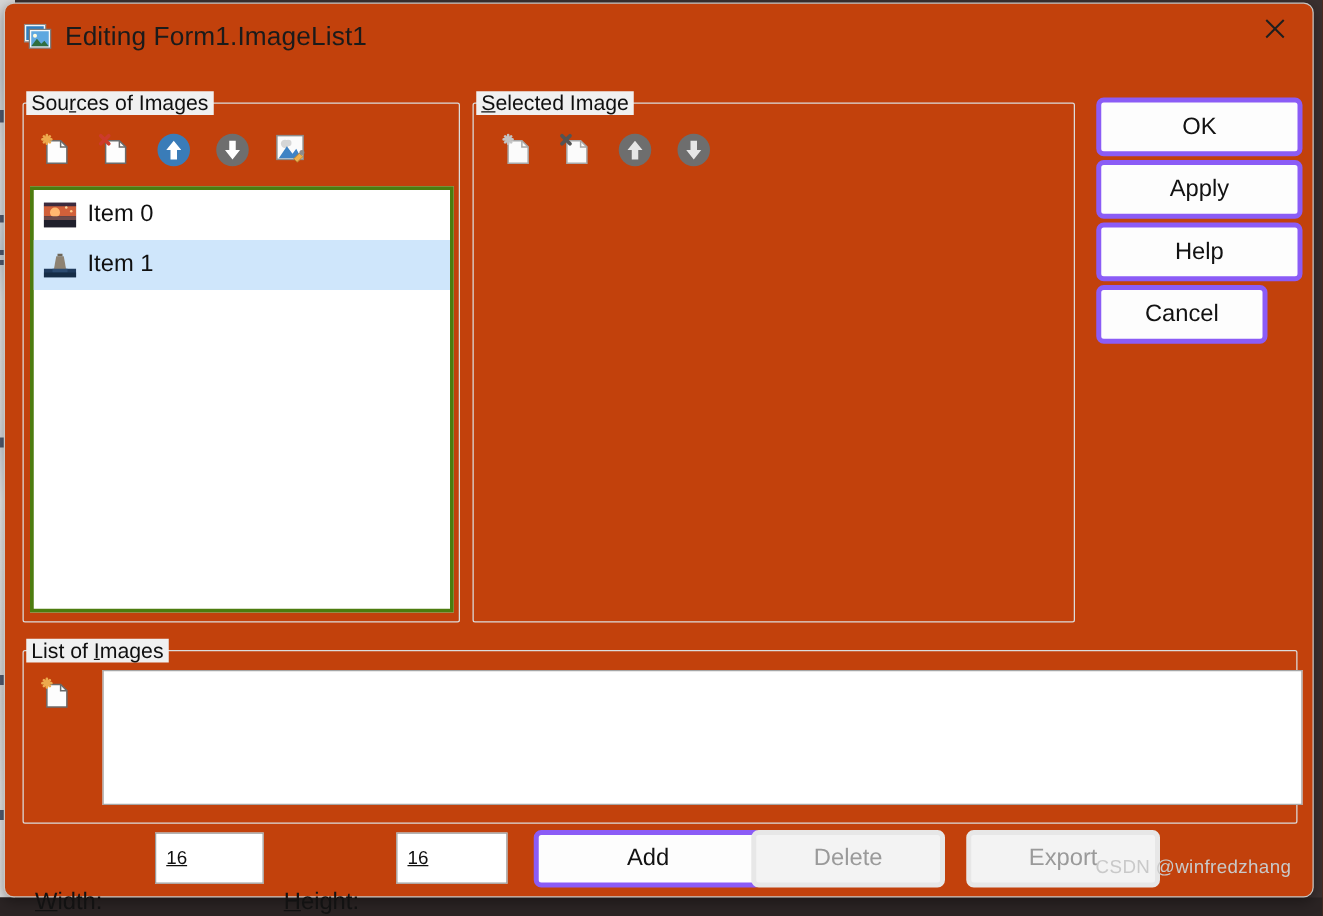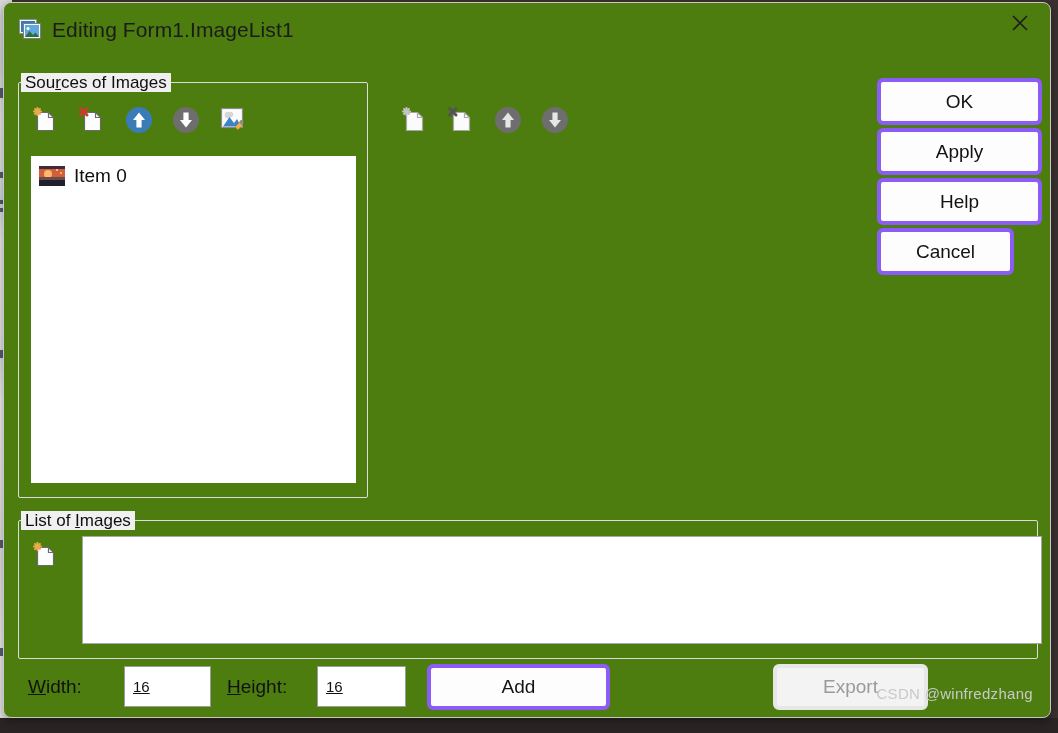--- a/index.html
+++ b/index.html
@@ -29,21 +29,21 @@
   }
   .bg-taskbar {
     position: absolute; left: 0; bottom: 0; width: 1058px; height: 15px;
     background: #2b2424;
   }
 
   
   .dialog {
     position: absolute; left: 3px; top: 2px;
     width: 1048px; height: 716px;
-    background: #4d7c0f;
+    background: #c2410c;
     border: 1px solid #c9c6c3;
     border-radius: 8px;
     box-shadow: 0 3px 10px rgba(0,0,0,.35);
     box-sizing: border-box;
   }
 
   
   .titlebar {
     position: absolute; left: 0; top: 0; width: 100%; height: 55px;
   }
@@ -85,21 +85,21 @@
   .tb-list     { left: 24px; top: 535px; }
   .tbtn {
     width: 34px; height: 34px; display: flex; align-items: center; justify-content: center;
     border-radius: 4px; cursor: default;
   }
   .tbtn svg { display: block; }
 
   
   .listbox {
     position: absolute; background: #ffffff;
-    border: 7px solid #4d7c0f; box-sizing: border-box;
+    border: 3px solid #4d7c0f; box-sizing: border-box;
   }
   .lb-sources { left: 20px; top: 146px; width: 339px; height: 341px; }
   .lb-images  { left: 78px; top: 533px; width: 960px; height: 108px;
                 border: 1px solid #a6a6a6; }
   .list-item {
     display: flex; align-items: center; gap: 9px;
     height: 40px; padding-left: 8px; font-size: 19px; color: #101010;
     cursor: default;
   }
   .list-item.selected { background: #cfe6fb; }
@@ -118,21 +118,21 @@
   .btn-ok     { left: 873px; top: 75px;  width: 165px; height: 47px; }
   .btn-apply  { left: 873px; top: 125px; width: 165px; height: 47px; }
   .btn-help   { left: 873px; top: 175px; width: 165px; height: 47px; }
   .btn-cancel { left: 873px; top: 225px; width: 137px; height: 47px; }
   .btn-add    { left: 423px; top: 661px; width: 183px; height: 46px; }
   .btn-delete { left: 597px; top: 661px; width: 155px; height: 46px; }
   .btn-export { left: 769px; top: 661px; width: 155px; height: 46px; }
 
   
   .field-label {
-    position: absolute; font-size: 19px; color: #121212; line-height: 22px;
+    position: absolute; font-size: 19px; color: #121212; line-height: 22px; margin-top: 35px;
   }
   .lbl-width  { left: 24px;  top: 673px; }
   .lbl-height { left: 223px; top: 673px; }
   .field-label u { text-decoration: underline; }
   .textinput {
     position: absolute; box-sizing: border-box;
     background: #ffffff; border: 1px solid #9b9b9b;
     font-size: 15px; color: #101010;
     padding: 0 13px 0 8px; line-height: 39px;
     font-family: "Liberation Sans", sans-serif;
@@ -258,22 +258,41 @@
             <rect y="0" width="26" height="3" fill="#3d2b3e"></rect>
             <circle cx="9" cy="8" r="4" fill="#ffb870"></circle>
             <rect y="11" width="26" height="3" fill="#6c4a4a"></rect>
             <rect y="14" width="26" height="6" fill="#20202c"></rect>
             <circle cx="18" cy="4" r="1" fill="#ffd8a0"></circle>
             <circle cx="22" cy="7" r="1" fill="#ffcc88"></circle>
           </svg>
         </span>
         <span>Item 0</span>
       </div>
-    </div>
-
+      <div class="list-item selected">
+        <span class="thumb">
+          <svg width="26" height="20" viewBox="0 0 26 20">
+            <rect width="26" height="20" fill="#cfe6fb"></rect>
+            <rect y="13" width="26" height="7" fill="#1f3a5c"></rect>
+            <path d="M10 3 h6 l2 11 h-10 z" fill="#8d8273"></path>
+            <path d="M11 3 h4 v-2 h-4 z" fill="#6e6658"></path>
+            <rect x="7" y="13" width="12" height="3" fill="#2b4a70"></rect>
+            <rect x="0" y="16" width="26" height="4" fill="#152c46"></rect>
+          </svg>
+        </span>
+        <span>Item 1</span>
+      </div>
+    </div>
+
+    <div class="group grp-selected">
+      <div class="group-frame"></div>
+      <div class="group-title">
+        <u>S</u><span>elected Image</span>
+      </div>
+    </div>
 
     <div class="toolbar tb-selected">
       <div class="tbtn">
         <span>
           <svg width="30" height="30" viewBox="0 0 30 30">
             <path d="M7.5 7.5 h11 l5 5 v13 h-16 z" fill="#fbfbfb" stroke="#a8a8a8" stroke-width="1.2"></path>
             <path d="M18.5 7.5 v5 h5" fill="none" stroke="#a8a8a8" stroke-width="1.2"></path>
             <g stroke="#c4c4c4" stroke-width="2.1" stroke-linecap="round">
               <path d="M7.5 3 v7"></path>
                 <path d="M4 6.5 h7"></path>
@@ -348,17 +367,18 @@
       <u>W</u><span>idth:</span>
     </div>
     <div class="textinput inp-width">16</div>
 
     <div class="field-label lbl-height">
       <u>H</u><span>eight:</span>
     </div>
     <div class="textinput inp-height">16</div>
 
     <div class="btn btn-add">Add</div>
+    <div class="btn btn-delete disabled">Delete</div>
     <div class="btn btn-export disabled">Export</div>
 
     <div class="watermark">CSDN @winfredzhang</div>
   </div>
 </div>
 
 </body></html>

